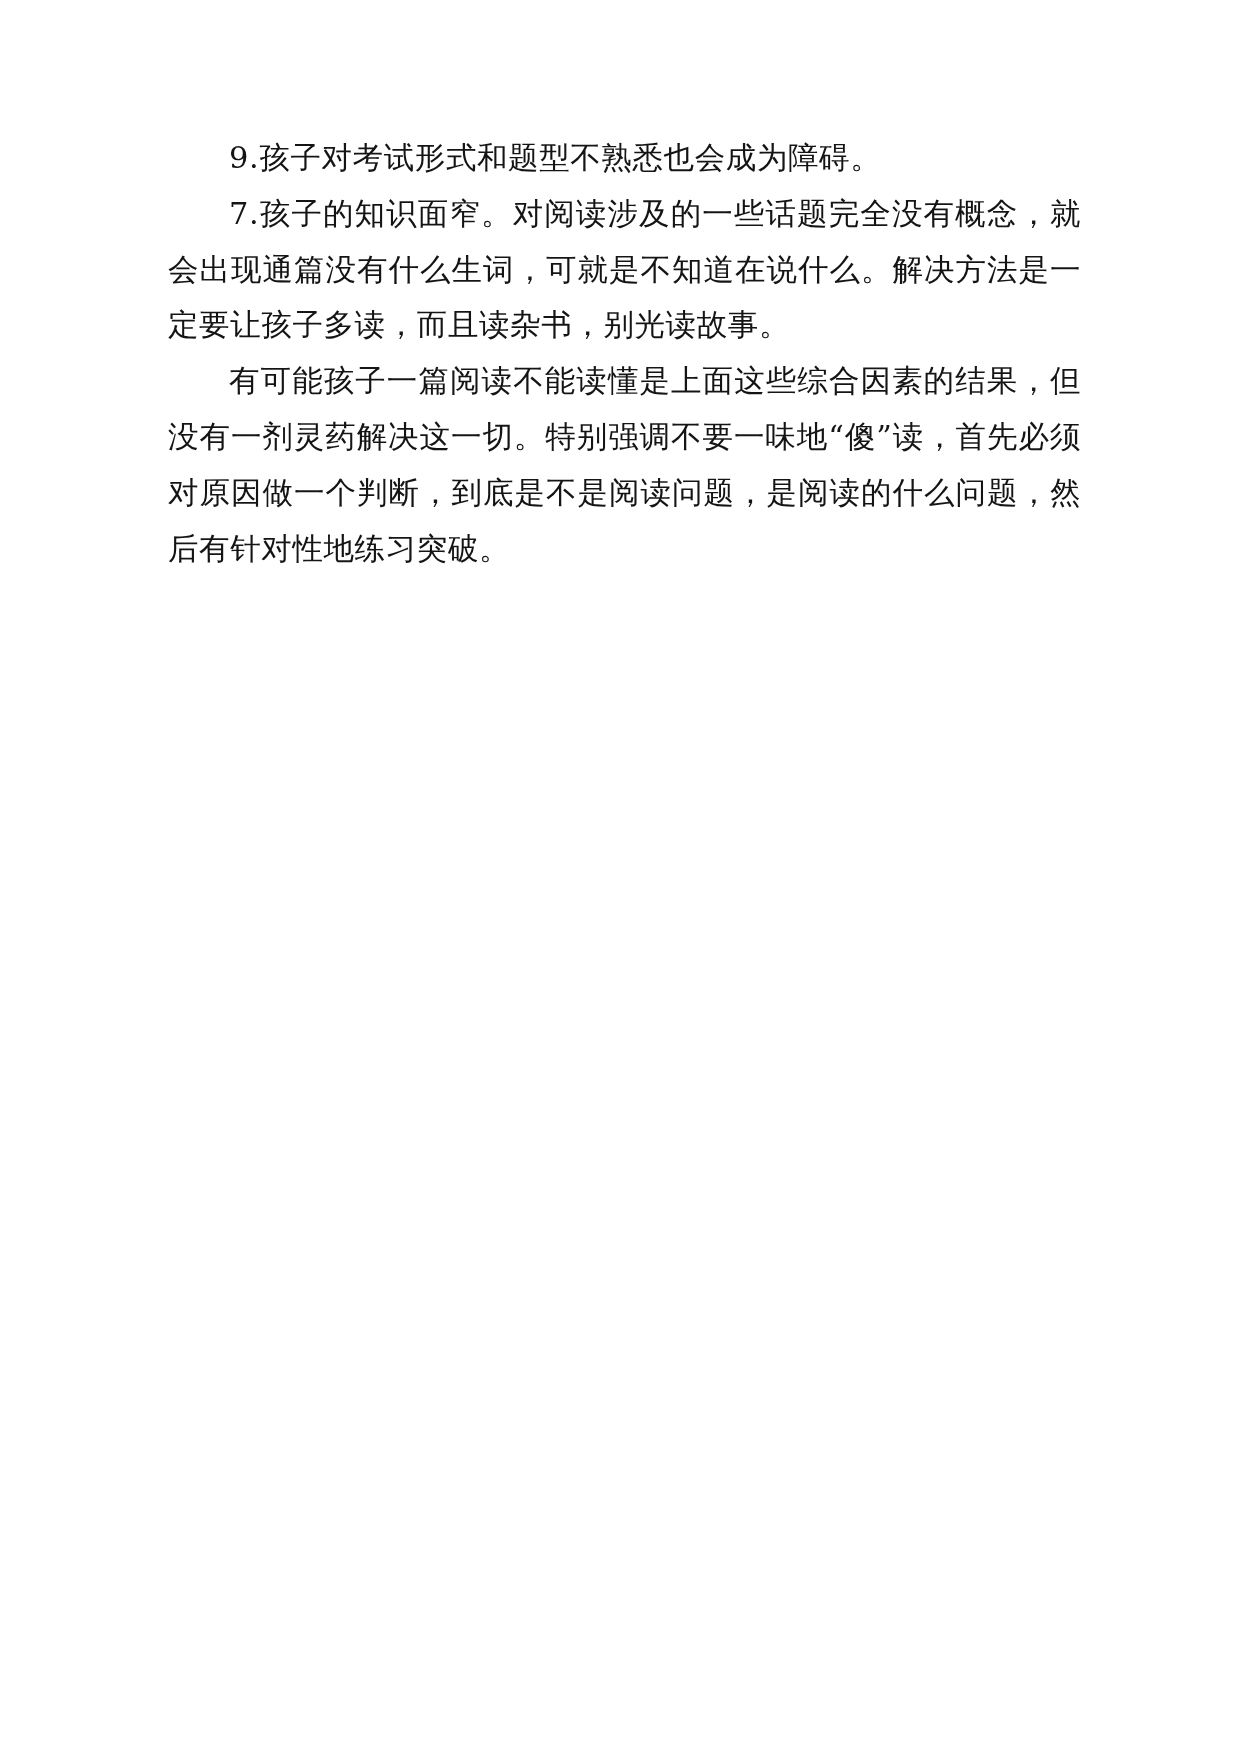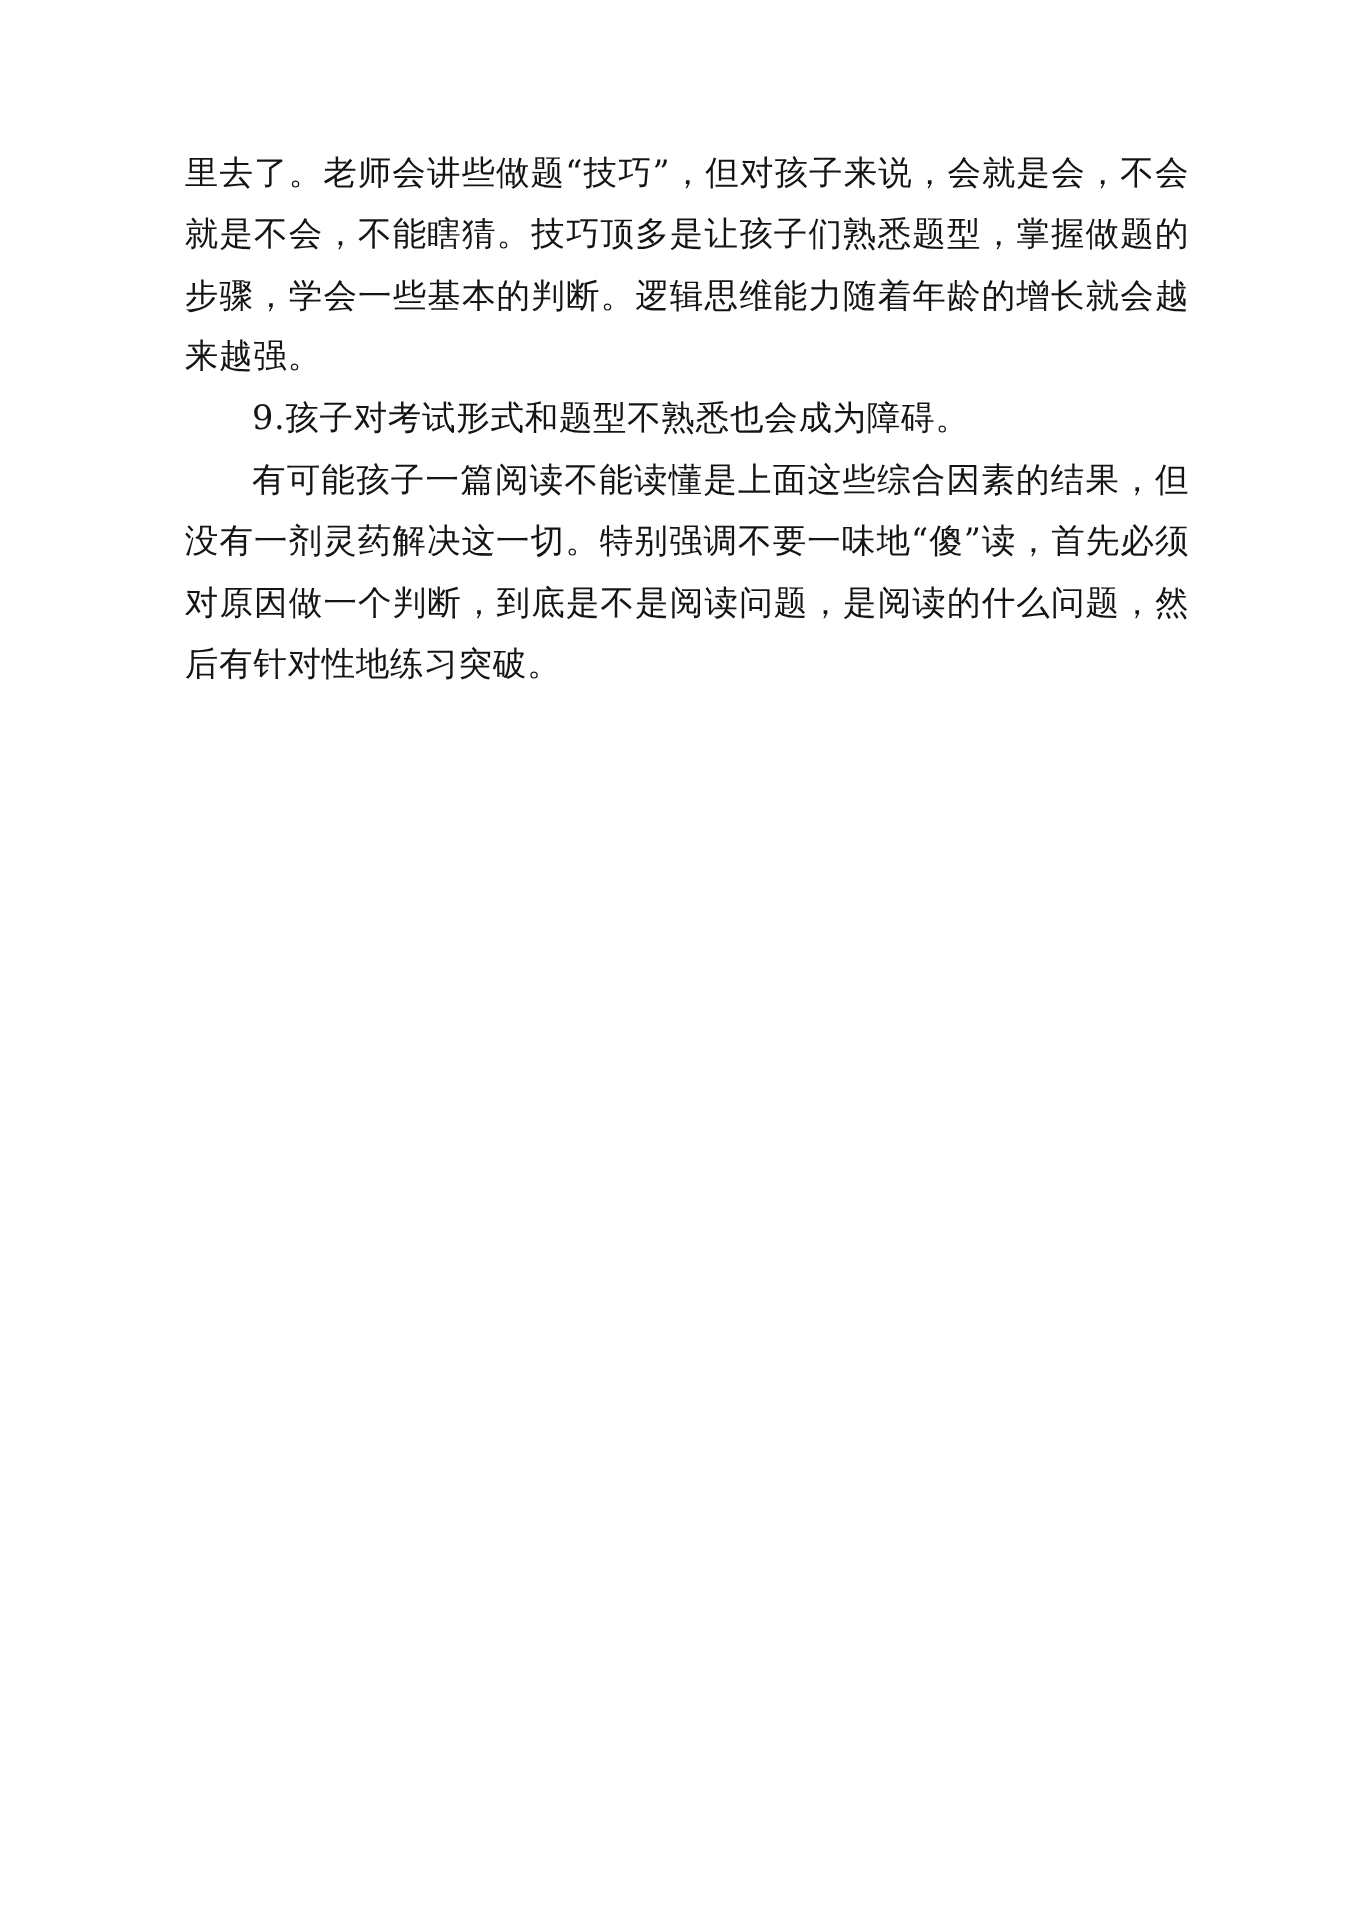--- a/index.html
+++ b/index.html
@@ -36,17 +36,17 @@
   }
   .para.indent {
     text-indent: 2em;
   }
 </style>
 </head>
 <body>
 
 <div class="page">
   <div class="doc-body">
-    <p class="para">里去了。老师会讲些做题“技巧”，但对孩子来说，会就是会，不会就是不会，不能瞎猜。技巧顶多是让孩子们熟悉题型，掌握做题的步骤，学会一些基本的判断。逻辑思维能力随着年龄的增长就会越来越强。</p>
     <p class="para indent">9.孩子对考试形式和题型不熟悉也会成为障碍。</p>
+    <p class="para indent">7.孩子的知识面窄。对阅读涉及的一些话题完全没有概念，就会出现通篇没有什么生词，可就是不知道在说什么。解决方法是一定要让孩子多读，而且读杂书，别光读故事。</p>
     <p class="para indent">有可能孩子一篇阅读不能读懂是上面这些综合因素的结果，但没有一剂灵药解决这一切。特别强调不要一味地“傻”读，首先必须对原因做一个判断，到底是不是阅读问题，是阅读的什么问题，然后有针对性地练习突破。</p>
   </div>
 </div>
 
 </body></html>

